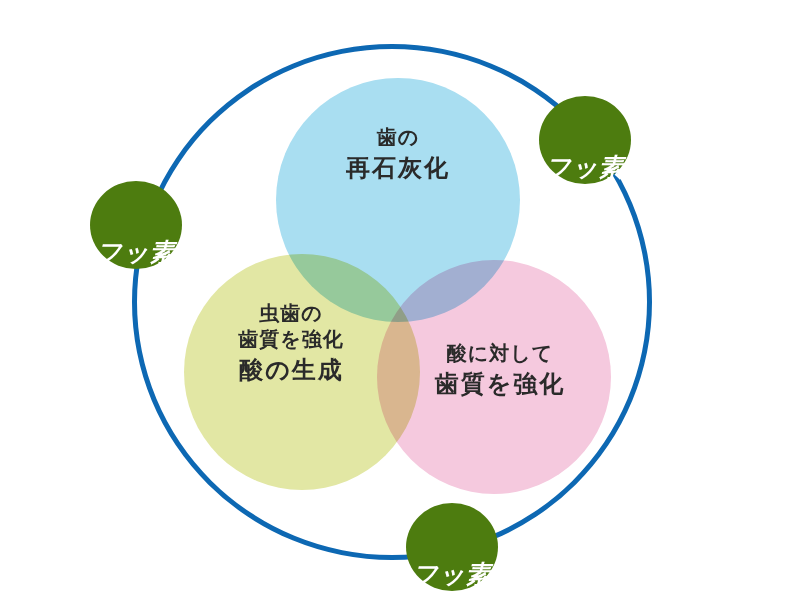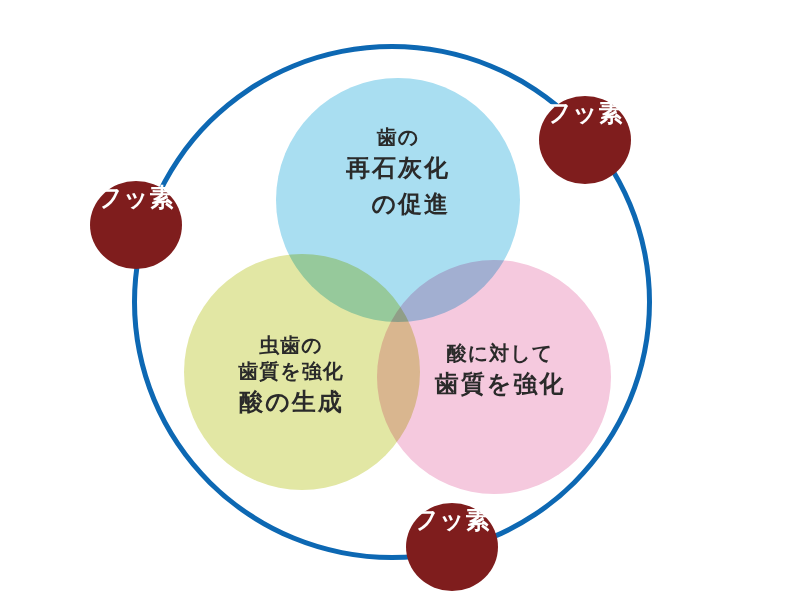--- a/index.html
+++ b/index.html
@@ -40,46 +40,47 @@
   
   .circle-label {
     position: absolute;
     z-index: 3;
     text-align: center;
     color: #2a2a2a;
     transform: translateX(-50%);
     white-space: nowrap;
   }
   .label-blue  { left: 398px; top: 124px; }
-  .label-green { left: 291px; top: 300px; margin-top: 32px; }
+  .label-green { left: 291px; top: 300px; }
   .label-pink  { left: 500px; top: 340px; }
   .line-small {
     font-size: 20px;
     line-height: 26px;
     font-weight: 600;
     letter-spacing: 1px;
   }
   .line-large {
     font-size: 24px;
     line-height: 36px;
     font-weight: 700;
     letter-spacing: 2px;
     text-align: right;
   }
   
   .badge {
     position: absolute;
     width: 92px;
     height: 88px;
-    background: #7f1d1d;
+    background: #4d7c0f;
     border-radius: 50%;
     z-index: 4;
     display: flex;
-    align-items: flex-start;
+    align-items: flex-end;
     justify-content: center;
+    font-style: italic;
   }
   .badge-left      { left:  90px; top: 181px; }
   .badge-top-right { left: 539px; top:  96px; }
   .badge-bottom    { left: 406px; top: 503px; }
   .badge-text {
     color: #ffffff;
     font-size: 25px;
     font-weight: 700;
     letter-spacing: 1px;
     white-space: nowrap;
@@ -92,21 +93,20 @@
 
   <div class="outer-ring"></div>
 
   <div class="venn-circle venn-blue"></div>
   <div class="venn-circle venn-green"></div>
   <div class="venn-circle venn-pink"></div>
 
   <div class="circle-label label-blue">
     <div class="line-small">歯の</div>
     <div class="line-large">再石灰化</div>
-    <div class="line-large">の促進</div>
   </div>
 
   <div class="circle-label label-green">
     <div class="line-small">虫歯の</div>
     <div class="line-small">歯質を強化</div>
     <div class="line-large">酸の生成</div>
   </div>
 
   <div class="circle-label label-pink">
     <div class="line-small">酸に対して</div>

